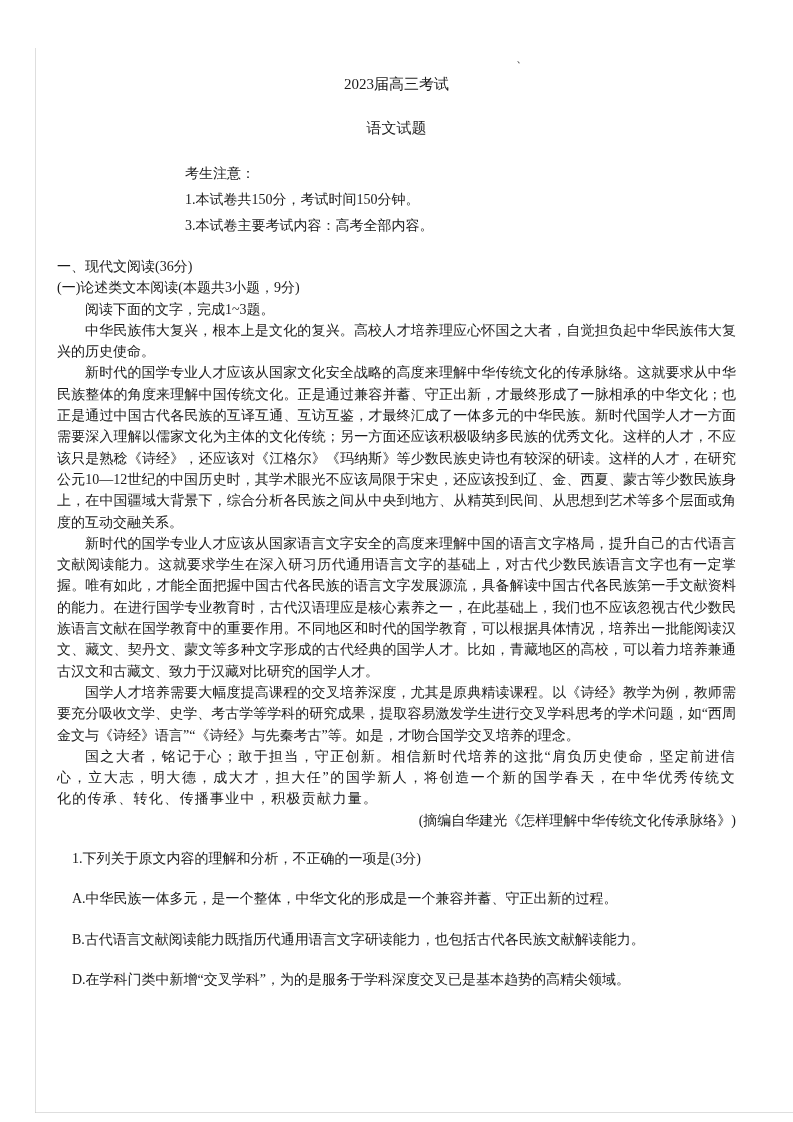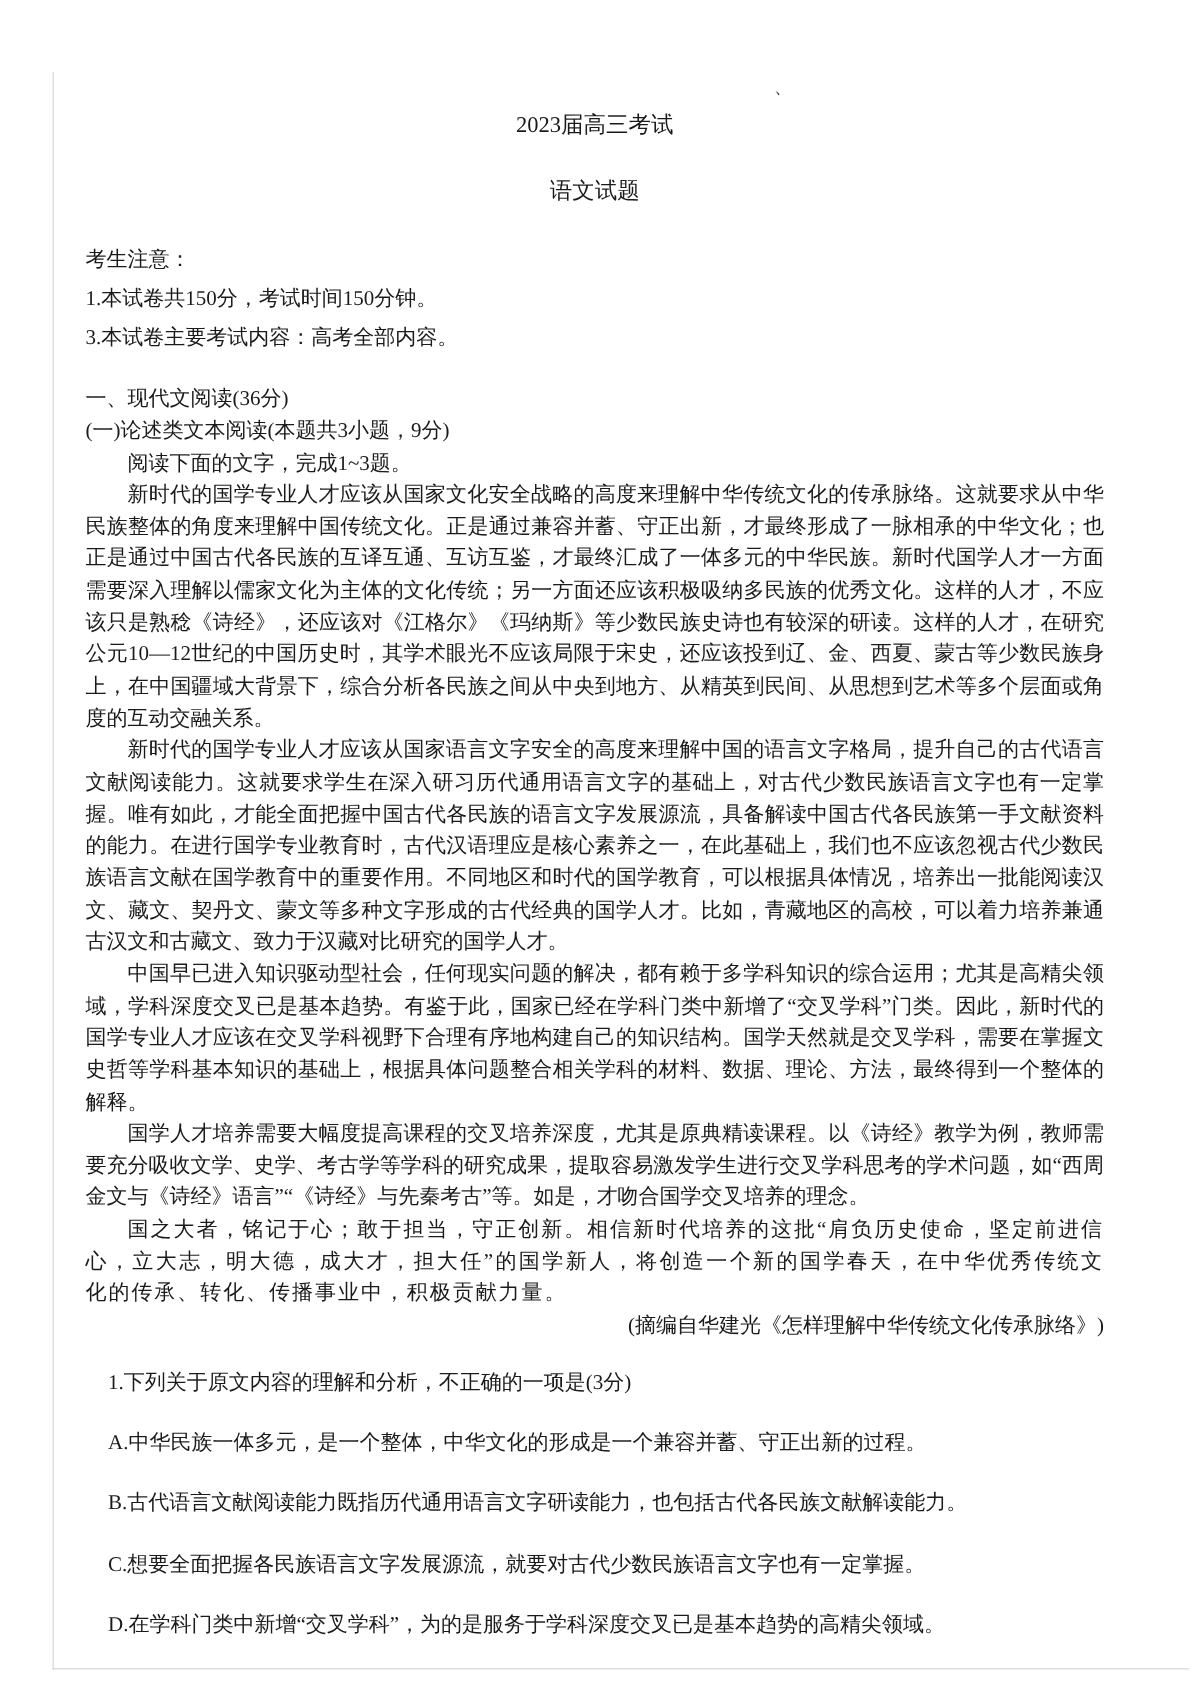--- a/index.html
+++ b/index.html
@@ -57,20 +57,21 @@
   .subtitle {
     margin: 26px 0 0 0;
     text-align: center;
     font-size: 15px;
     font-weight: normal;
     line-height: 18px;
     font-family: Liberation Serif, serif;
   }
   .notice {
     margin-top: 28px;
+    margin-left: 128px;
     font-size: 14px;
   }
   .notice p {
     margin: 0 0 9px 0;
     line-height: 17px;
   }
   .section {
     margin-top: 22px;
     font-size: 14px;
   }
@@ -123,31 +124,30 @@
       <p>考生注意：</p>
       <p>1.本试卷共150分，考试时间150分钟。</p>
       <p>3.本试卷主要考试内容：高考全部内容。</p>
     </div>
 
     <div class="section">
       <p>一、现代文阅读(36分)</p>
       <p>(一)论述类文本阅读(本题共3小题，9分)</p>
       <p class="para">阅读下面的文字，完成1~3题。</p>
 
+      <p class="para">中华民族伟大复兴，根本上是文化的复兴。高校人才培养理应心怀国之大者，自觉担负起中华民族伟大复兴的历史使命。</p>
       <p class="para">新时代的国学专业人才应该从国家文化安全战略的高度来理解中华传统文化的传承脉络。这就要求从中华民族整体的角度来理解中国传统文化。正是通过兼容并蓄、守正出新，才最终形成了一脉相承的中华文化；也正是通过中国古代各民族的互译互通、互访互鉴，才最终汇成了一体多元的中华民族。新时代国学人才一方面需要深入理解以儒家文化为主体的文化传统；另一方面还应该积极吸纳多民族的优秀文化。这样的人才，不应该只是熟稔《诗经》，还应该对《江格尔》《玛纳斯》等少数民族史诗也有较深的研读。这样的人才，在研究公元10—12世纪的中国历史时，其学术眼光不应该局限于宋史，还应该投到辽、金、西夏、蒙古等少数民族身上，在中国疆域大背景下，综合分析各民族之间从中央到地方、从精英到民间、从思想到艺术等多个层面或角度的互动交融关系。</p>
       <p class="para">新时代的国学专业人才应该从国家语言文字安全的高度来理解中国的语言文字格局，提升自己的古代语言文献阅读能力。这就要求学生在深入研习历代通用语言文字的基础上，对古代少数民族语言文字也有一定掌握。唯有如此，才能全面把握中国古代各民族的语言文字发展源流，具备解读中国古代各民族第一手文献资料的能力。在进行国学专业教育时，古代汉语理应是核心素养之一，在此基础上，我们也不应该忽视古代少数民族语言文献在国学教育中的重要作用。不同地区和时代的国学教育，可以根据具体情况，培养出一批能阅读汉文、藏文、契丹文、蒙文等多种文字形成的古代经典的国学人才。比如，青藏地区的高校，可以着力培养兼通古汉文和古藏文、致力于汉藏对比研究的国学人才。</p>
-      <p class="para">中国早已进入知识驱动型社会，任何现实问题的解决，都有赖于多学科知识的综合运用；尤其是高精尖领域，学科深度交叉已是基本趋势。有鉴于此，国家已经在学科门类中新增了“交叉学科”门类。因此，新时代的国学专业人才应该在交叉学科视野下合理有序地构建自己的知识结构。国学天然就是交叉学科，需要在掌握文史哲等学科基本知识的基础上，根据具体问题整合相关学科的材料、数据、理论、方法，最终得到一个整体的解释。</p>
       <p class="para">国学人才培养需要大幅度提高课程的交叉培养深度，尤其是原典精读课程。以《诗经》教学为例，教师需要充分吸收文学、史学、考古学等学科的研究成果，提取容易激发学生进行交叉学科思考的学术问题，如“西周金文与《诗经》语言”“《诗经》与先秦考古”等。如是，才吻合国学交叉培养的理念。</p>
       <p class="para para-spaced">国之大者，铭记于心；敢于担当，守正创新。相信新时代培养的这批“肩负历史使命，坚定前进信心，立大志，明大德，成大才，担大任”的国学新人，将创造一个新的国学春天，在中华优秀传统文化的传承、转化、传播事业中，积极贡献力量。</p>
 
       <p class="source">(摘编自华建光《怎样理解中华传统文化传承脉络》)</p>
     </div>
 
     <div class="question">
       <p class="stem">1.下列关于原文内容的理解和分析，不正确的一项是(3分)</p>
       <p class="option">A.中华民族一体多元，是一个整体，中华文化的形成是一个兼容并蓄、守正出新的过程。</p>
       <p class="option">B.古代语言文献阅读能力既指历代通用语言文字研读能力，也包括古代各民族文献解读能力。</p>
-      <p class="option">C.想要全面把握各民族语言文字发展源流，就要对古代少数民族语言文字也有一定掌握。</p>
       <p class="option">D.在学科门类中新增“交叉学科”，为的是服务于学科深度交叉已是基本趋势的高精尖领域。</p>
     </div>
 
   </div>
 </div>
 
 </body></html>

